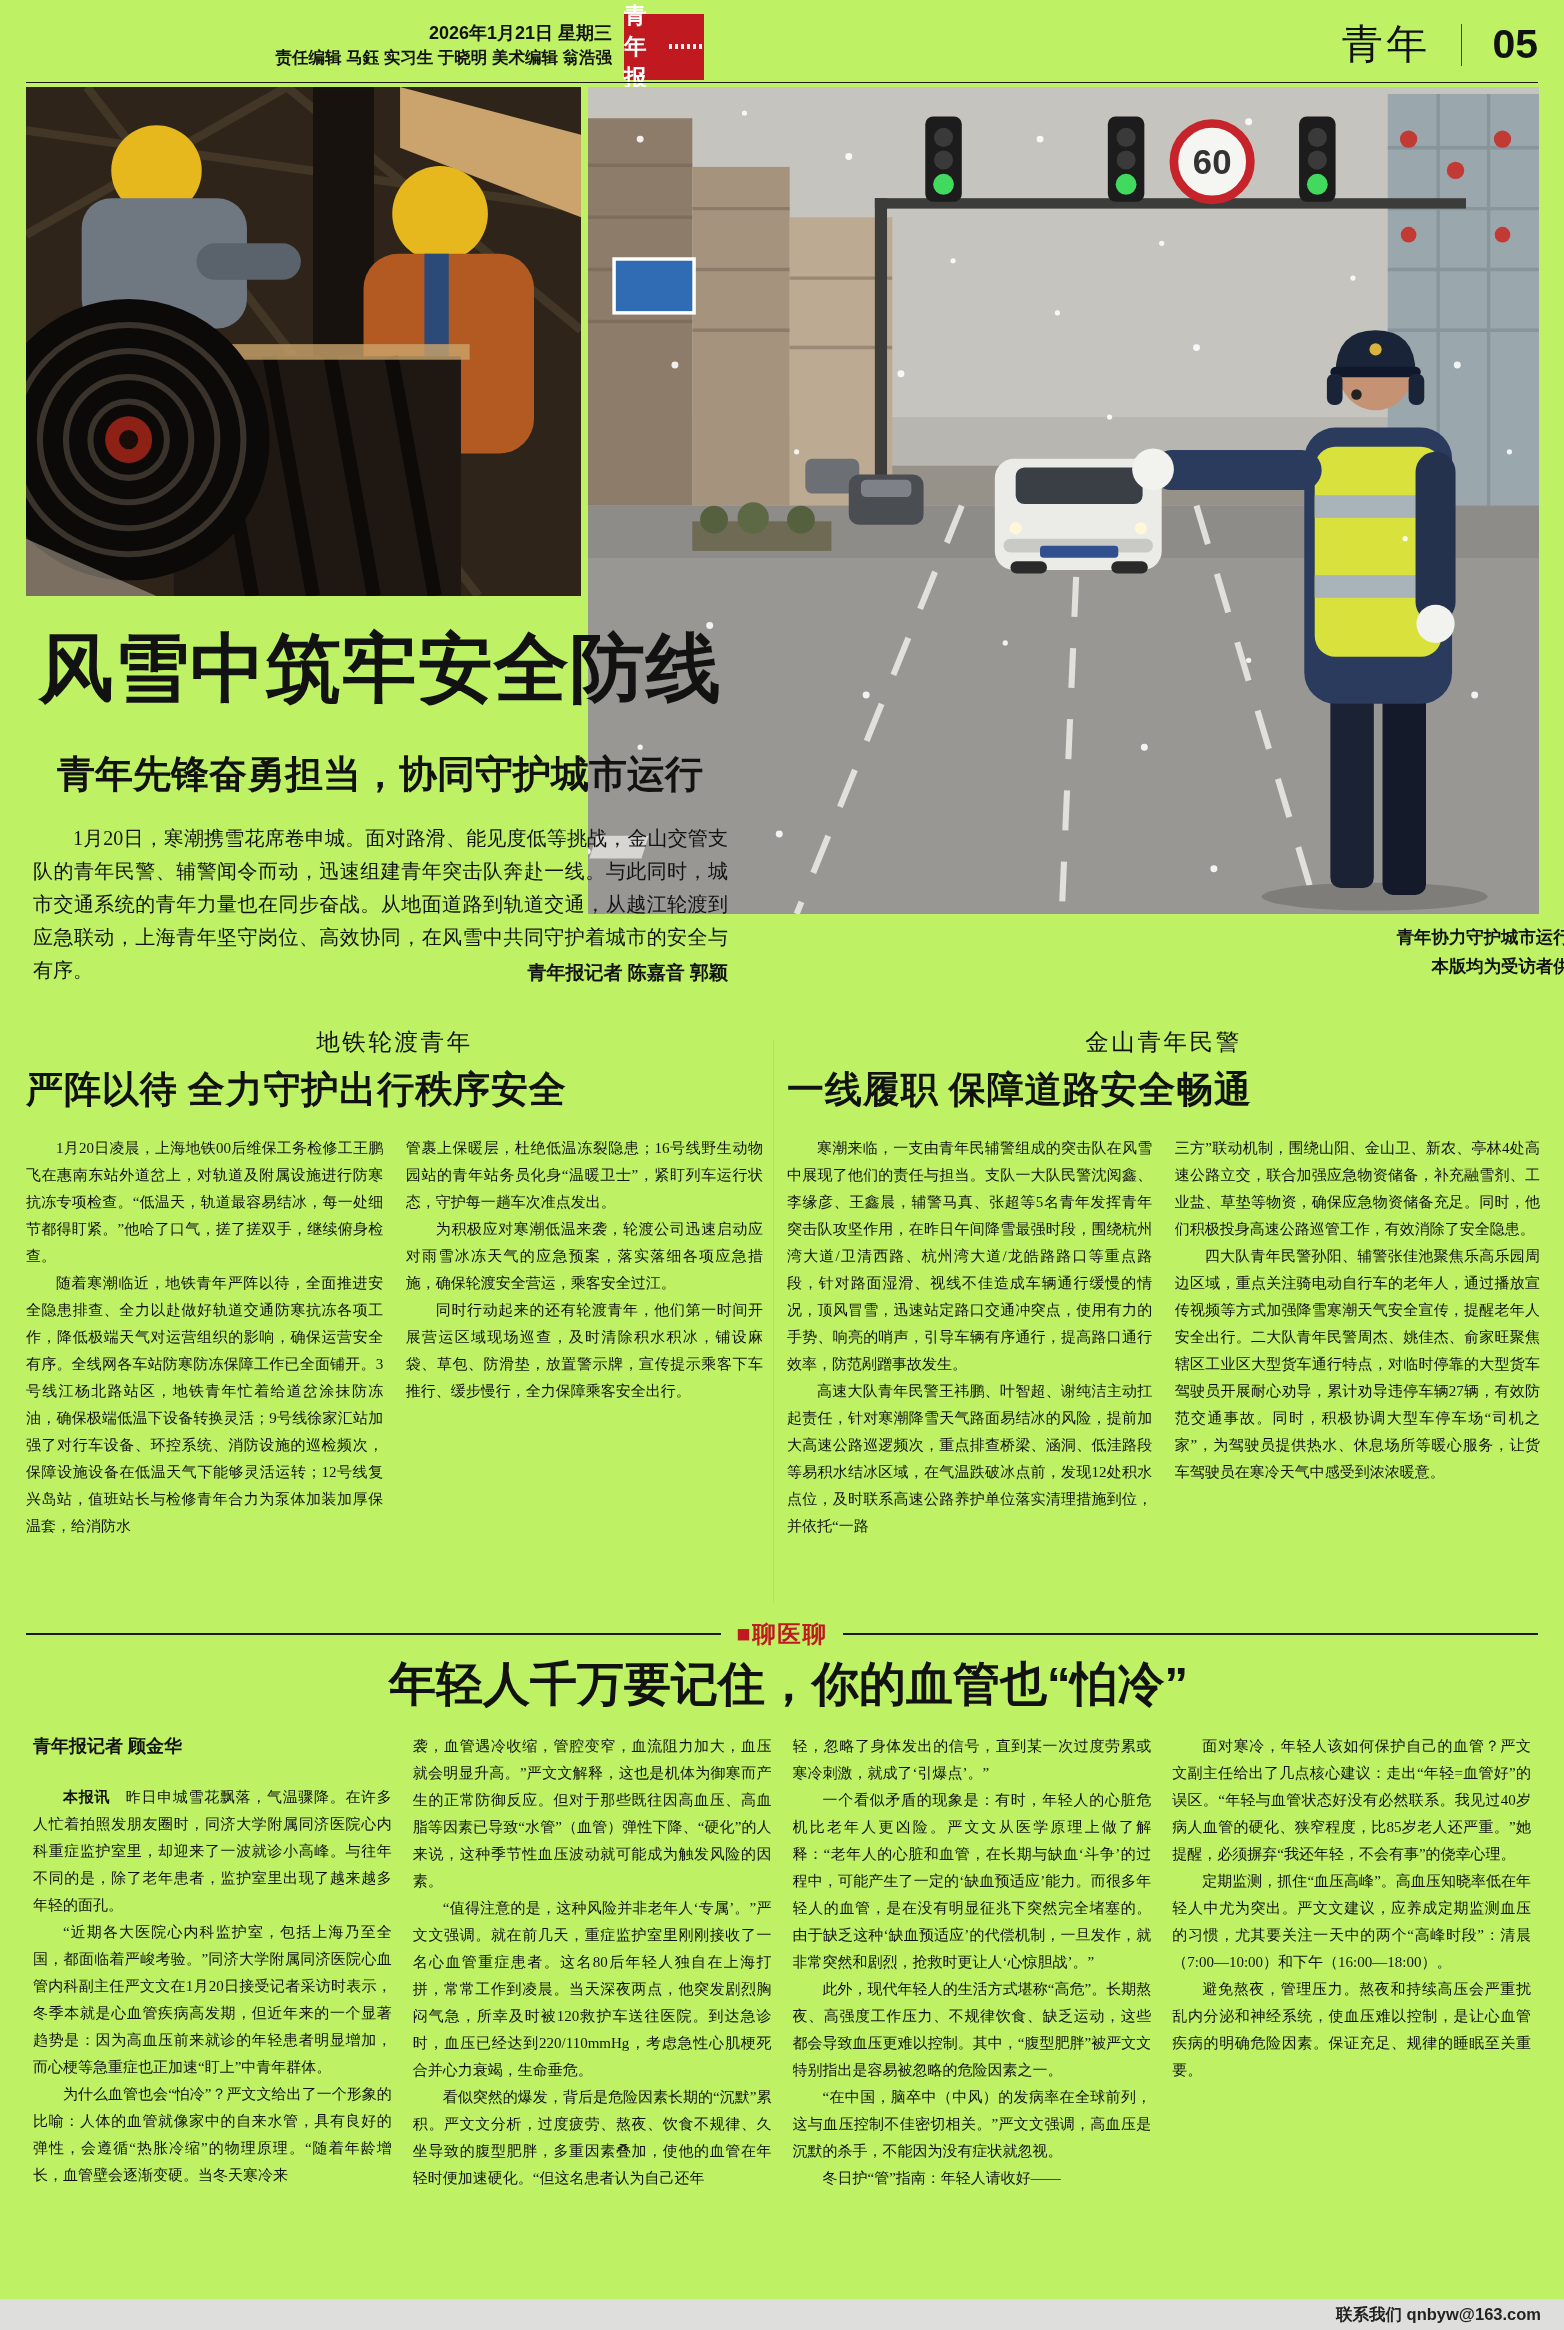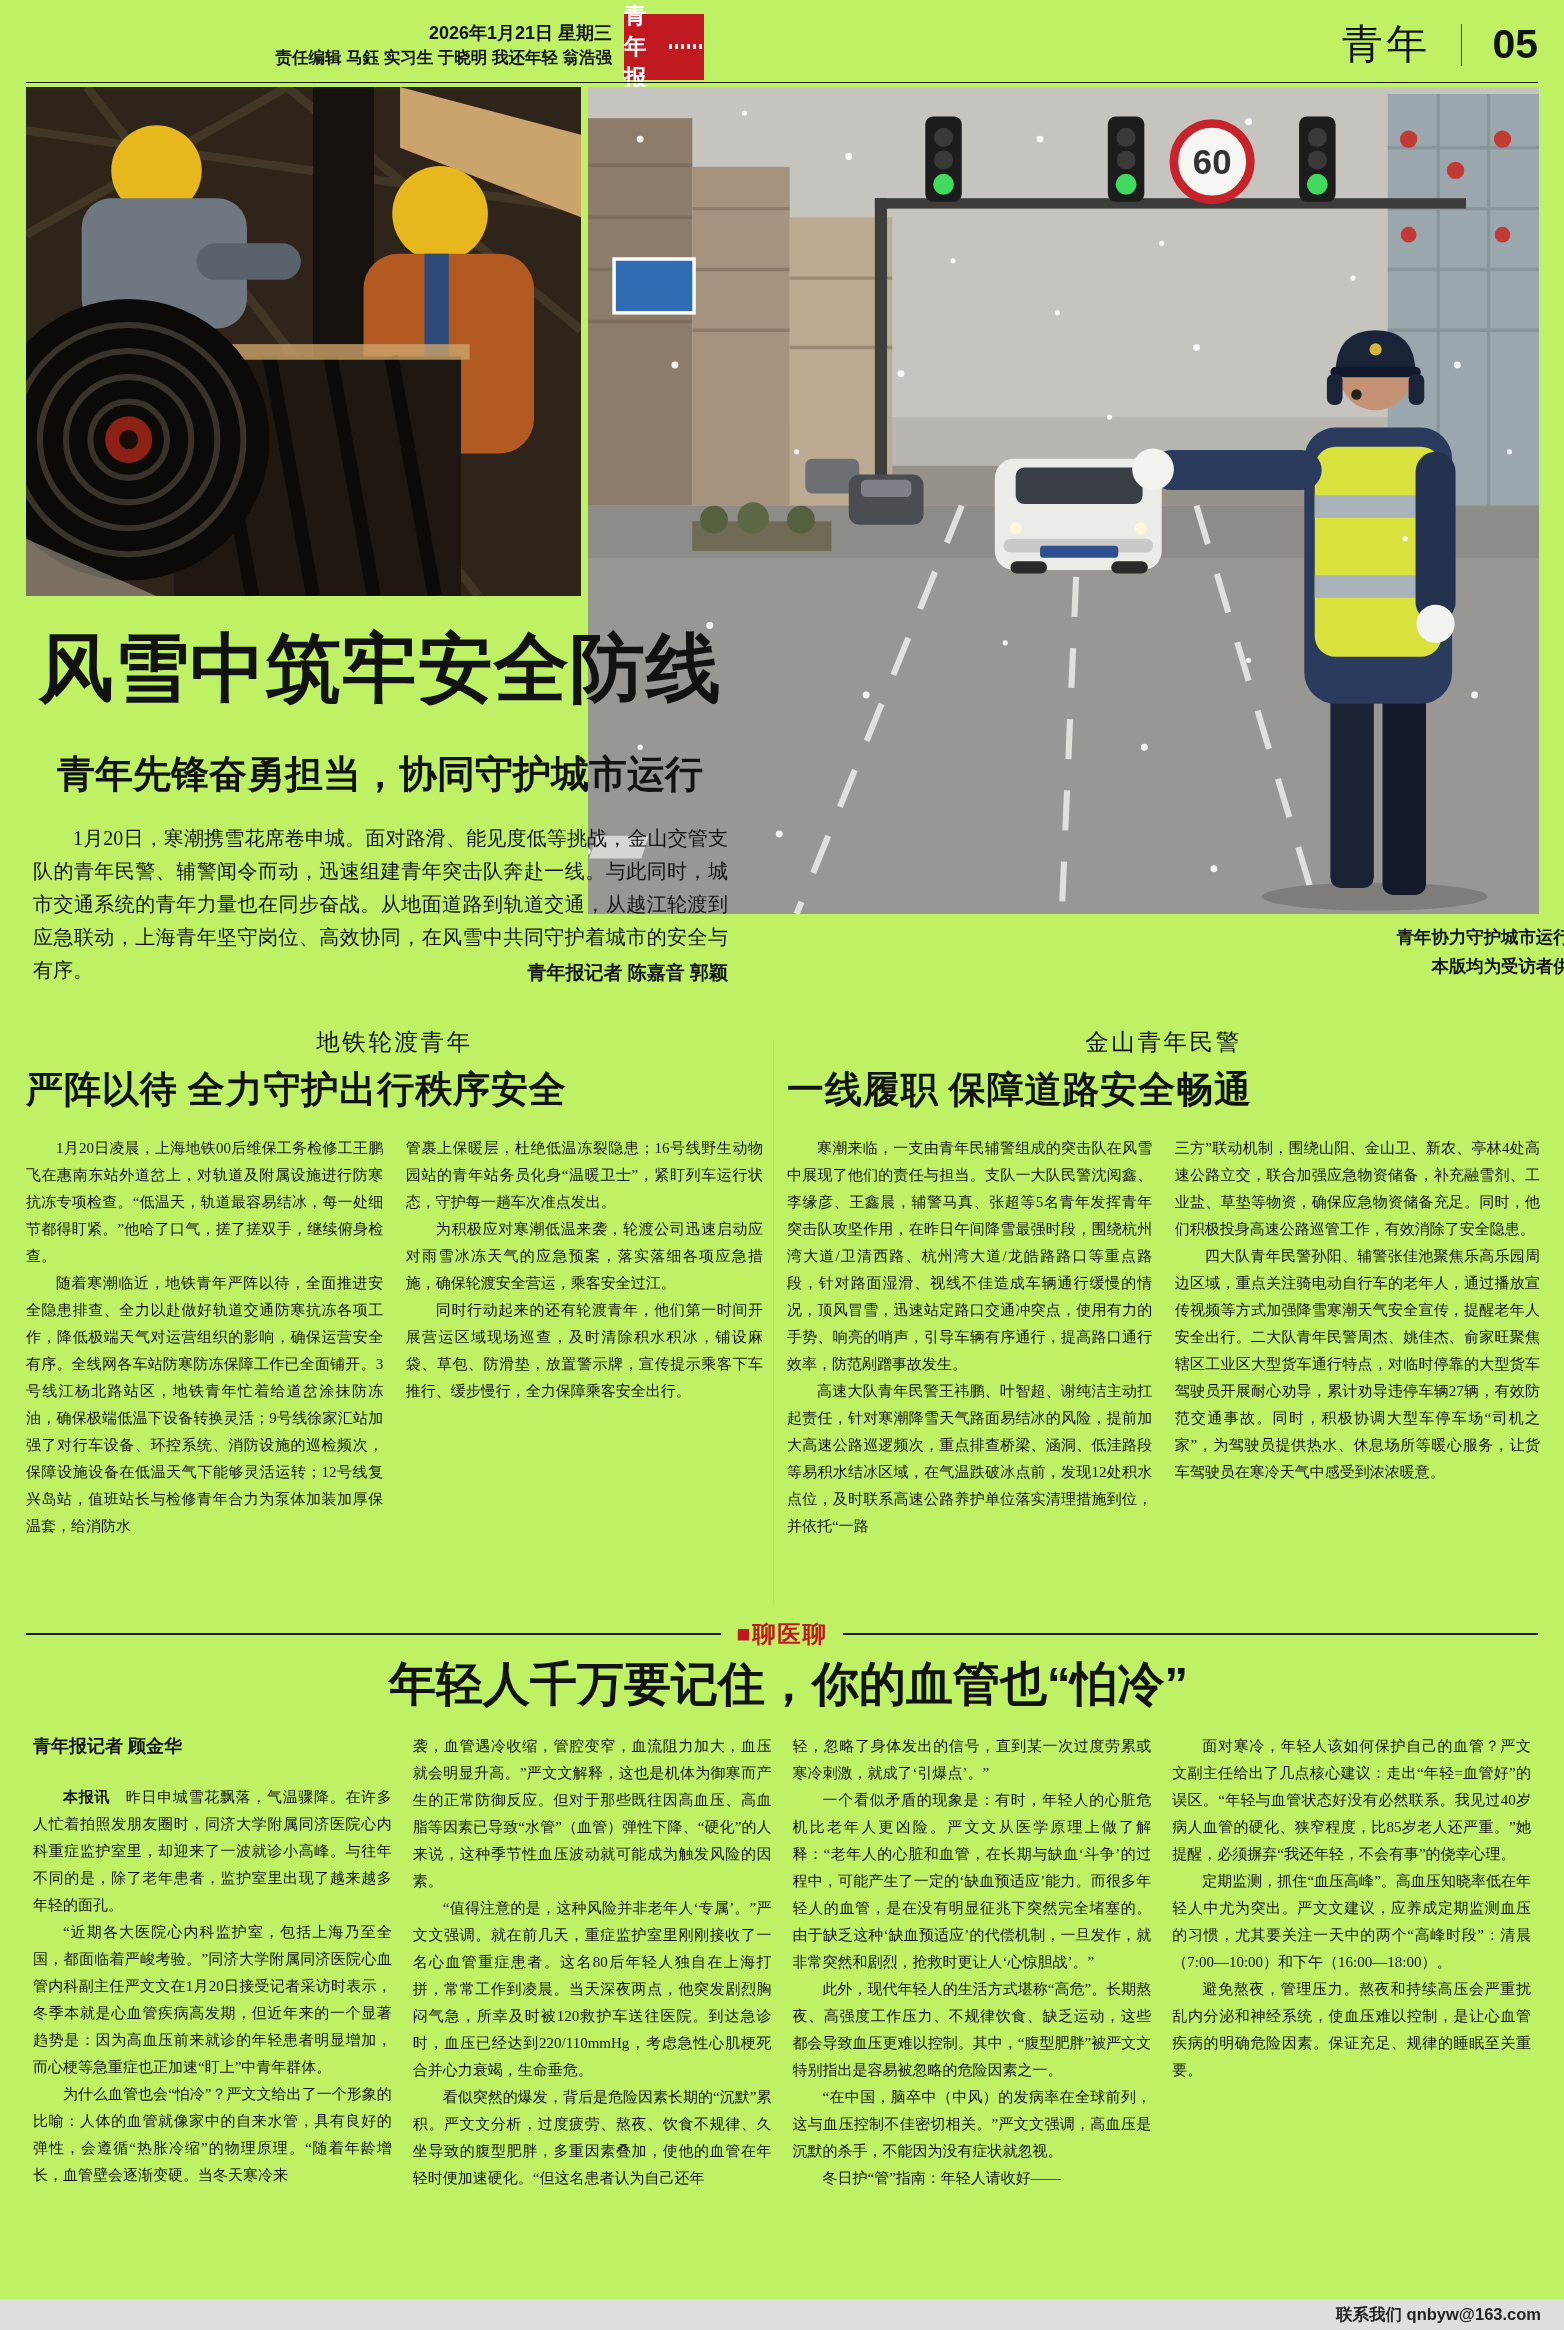--- a/index.html
+++ b/index.html
@@ -60,21 +60,21 @@
 </style>
 </head>
 <body>
 
 <div class="page">
 
   <div class="header">
     <div class="masthead-group">
       <div class="dates">
         <div class="date-line">2026年1月21日 星期三</div>
-        <div class="staff-line">责任编辑 马鈺  实习生 于晓明  我还年轻 翁浩强</div>
+        <div class="staff-line">责任编辑 马鈺  实习生 于晓明  美术编辑 翁浩强</div>
       </div>
       <div class="logo">
         <div class="logo-txt">青年报</div>
         <div class="logo-sub"></div>
       </div>
     </div>
     <div class="hd-right">
       <div class="section-name">青年</div>
       <div class="hd-divider"></div>
       <div class="page-no">05</div>

